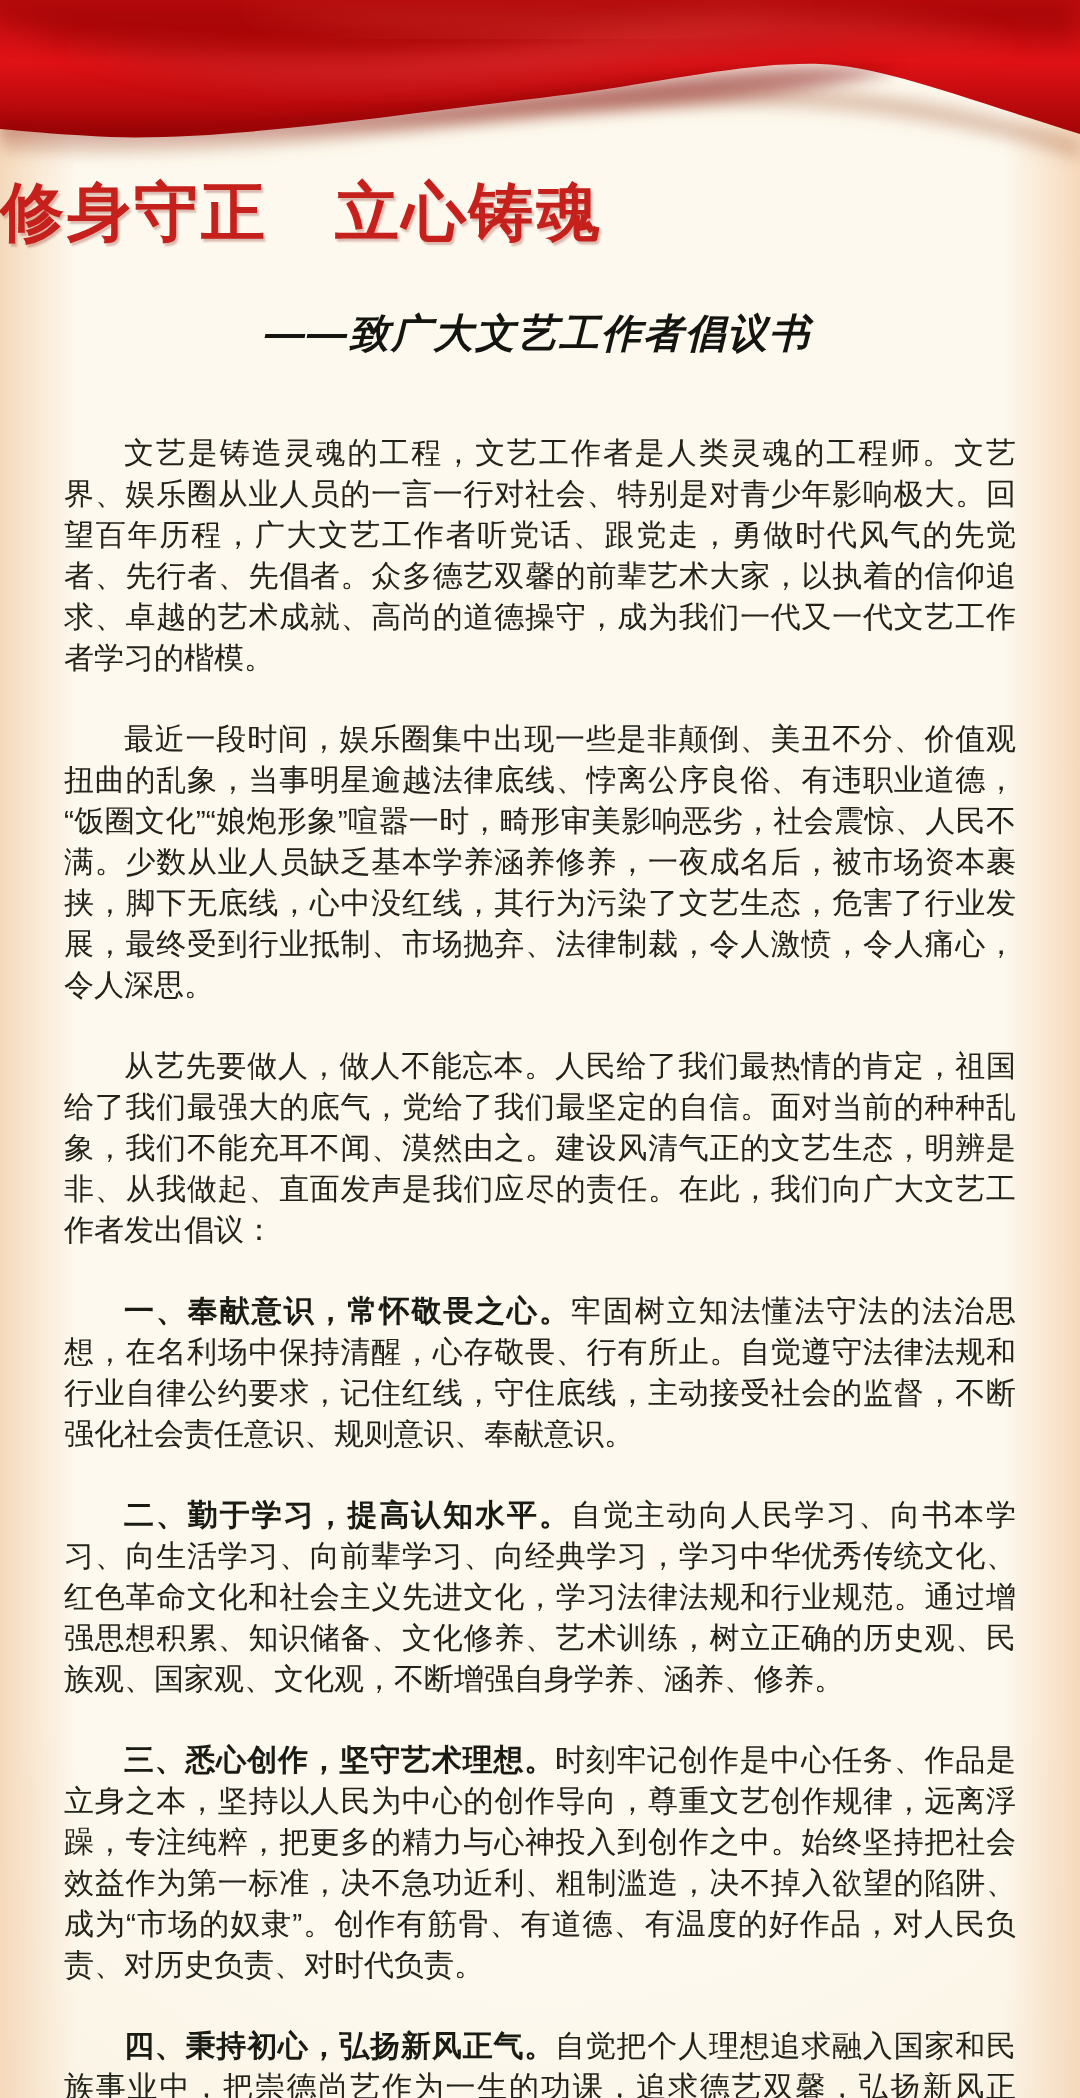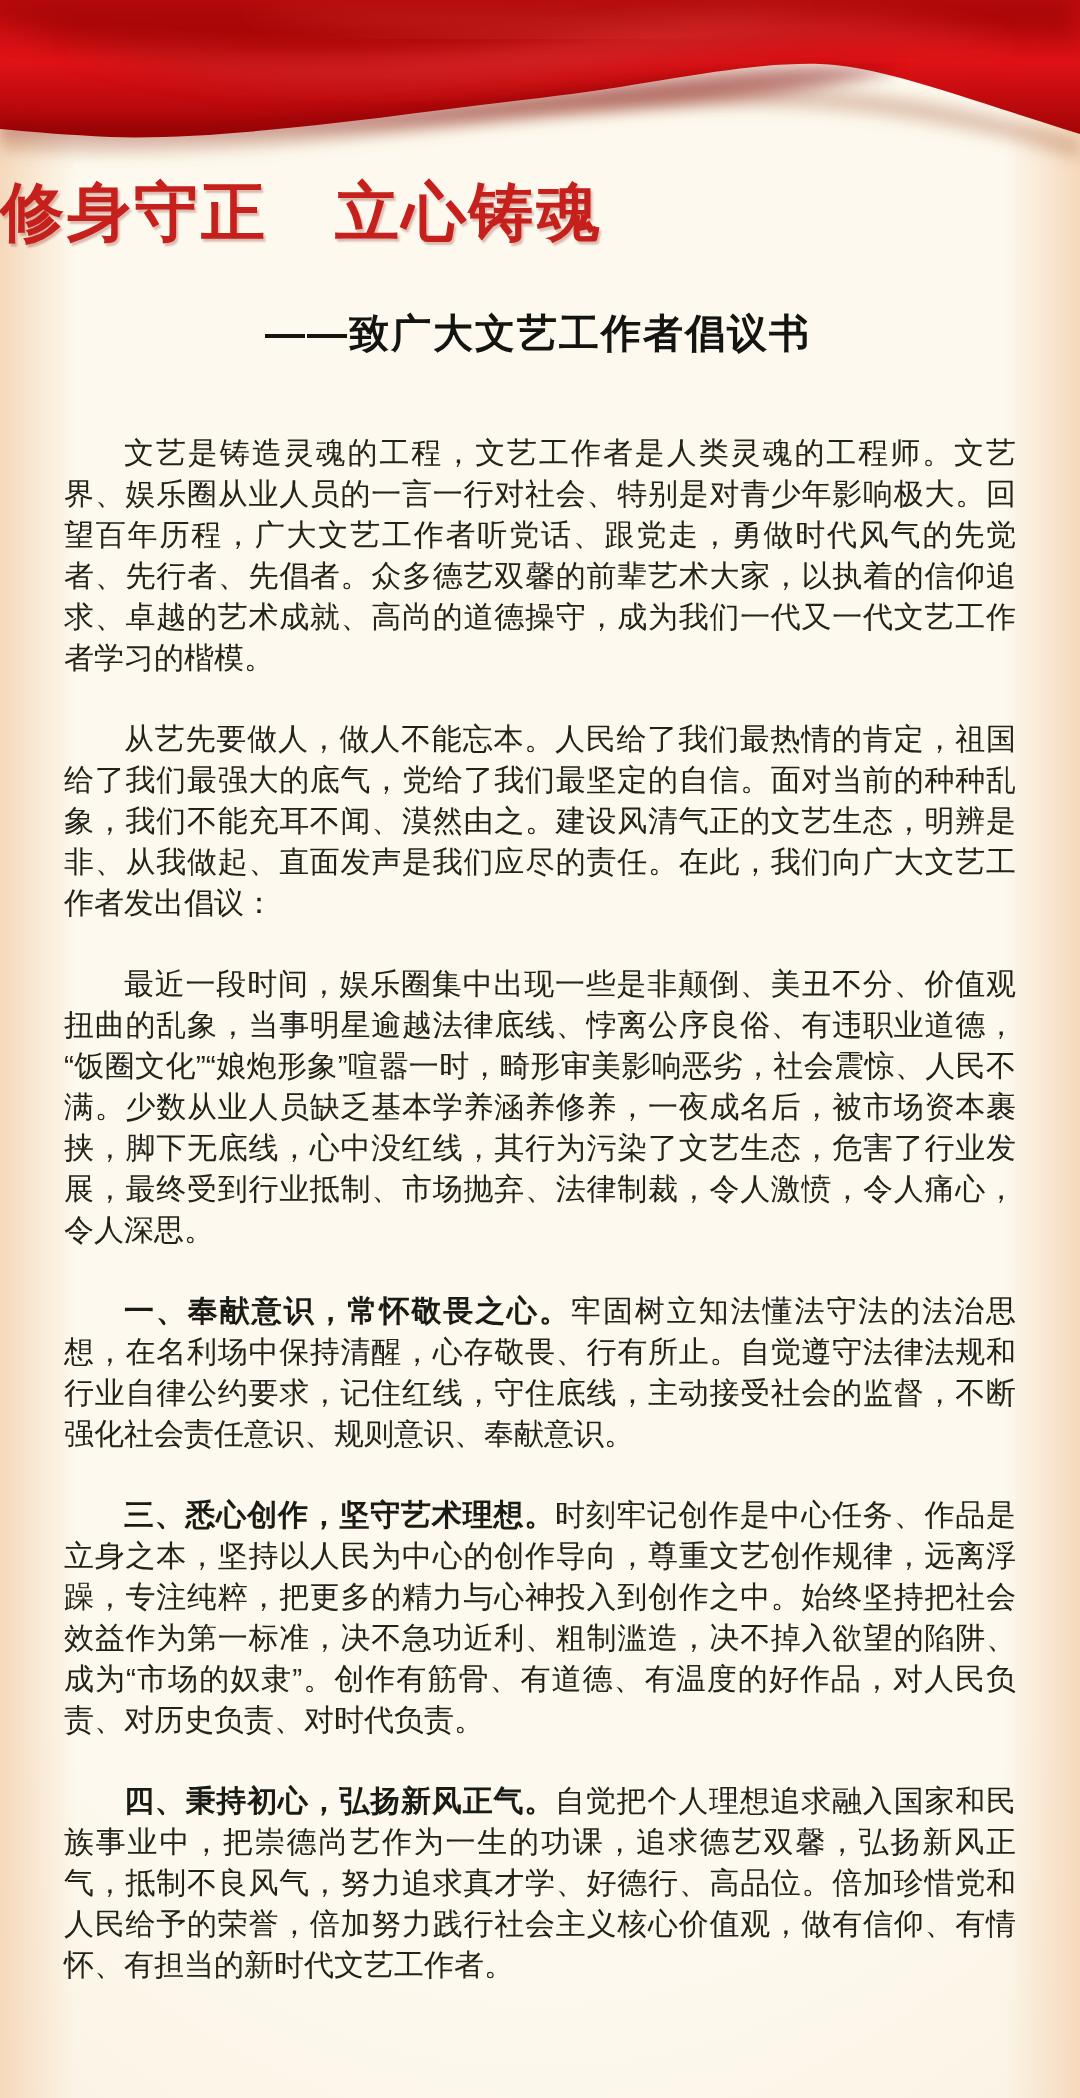--- a/index.html
+++ b/index.html
@@ -13,21 +13,21 @@
   .ribbon{position:absolute;top:0;left:0;width:1080px;height:200px;display:block;}
   .title{
     position:absolute;top:178px;left:0;right:0;margin:0;text-align:left;
     font-family:Liberation Serif, serif;font-weight:bold;
     font-size:64px;line-height:1.1;color:#c5201b;letter-spacing:3px;
     text-shadow:2px 3px 2px rgba(130,30,20,.28);
     white-space:pre;
   }
   .subtitle{
     position:absolute;top:306px;left:0;right:4px;margin:0;text-align:center;
-    font-size:40px;font-weight:bold;color:#141411;letter-spacing:2px;
+    font-size:40px;font-weight:bold;color:#141411;letter-spacing:2px;font-style:italic;
   }
   .doc-body{
     position:absolute;top:420px;left:64px;right:64px;
     font-size:30px;line-height:41px;color:#23231c;
     text-align:justify;text-justify:inter-ideograph;
   }
   .doc-body p{margin:12px 0 40px;text-indent:2em;}
   .doc-body strong{font-weight:bold;color:#1b1b15;}
   .watermark{
     position:absolute;top:2026px;right:6px;height:56px;
@@ -69,22 +69,23 @@
     <path d="M60,42 C260,98 460,86 620,60 C760,38 880,26 1020,50 C880,10 760,12 600,36 C440,60 240,72 60,42 Z" fill="#ff4a4a" opacity=".5" filter="url(#b14)"></path>
     <path d="M240,6 C420,44 640,34 820,8 C640,18 420,22 240,6 Z" fill="#ff6a5a" opacity=".4" filter="url(#b14)"></path>
   </svg>
 
   <h1 class="title">修身守正　立心铸魂</h1>
 
   <h2 class="subtitle">——致广大文艺工作者倡议书</h2>
 
   <div class="doc-body">
     <p><strong></strong><span>文艺是铸造灵魂的工程，文艺工作者是人类灵魂的工程师。文艺界、娱乐圈从业人员的一言一行对社会、特别是对青少年影响极大。回望百年历程，广大文艺工作者听党话、跟党走，勇做时代风气的先觉者、先行者、先倡者。众多德艺双馨的前辈艺术大家，以执着的信仰追求、卓越的艺术成就、高尚的道德操守，成为我们一代又一代文艺工作者学习的楷模。</span></p>
+    <p><strong></strong><span>最近一段时间，娱乐圈集中出现一些是非颠倒、美丑不分、价值观扭曲的乱象，当事明星逾越法律底线、悖离公序良俗、有违职业道德，“饭圈文化”“娘炮形象”喧嚣一时，畸形审美影响恶劣，社会震惊、人民不满。少数从业人员缺乏基本学养涵养修养，一夜成名后，被市场资本裹挟，脚下无底线，心中没红线，其行为污染了文艺生态，危害了行业发展，最终受到行业抵制、市场抛弃、法律制裁，令人激愤，令人痛心，令人深思。</span></p>
     <p><strong></strong><span>从艺先要做人，做人不能忘本。人民给了我们最热情的肯定，祖国给了我们最强大的底气，党给了我们最坚定的自信。面对当前的种种乱象，我们不能充耳不闻、漠然由之。建设风清气正的文艺生态，明辨是非、从我做起、直面发声是我们应尽的责任。在此，我们向广大文艺工作者发出倡议：</span></p>
-    <p><strong></strong><span>最近一段时间，娱乐圈集中出现一些是非颠倒、美丑不分、价值观扭曲的乱象，当事明星逾越法律底线、悖离公序良俗、有违职业道德，“饭圈文化”“娘炮形象”喧嚣一时，畸形审美影响恶劣，社会震惊、人民不满。少数从业人员缺乏基本学养涵养修养，一夜成名后，被市场资本裹挟，脚下无底线，心中没红线，其行为污染了文艺生态，危害了行业发展，最终受到行业抵制、市场抛弃、法律制裁，令人激愤，令人痛心，令人深思。</span></p>
     <p><strong>一、奉献意识，常怀敬畏之心。</strong><span>牢固树立知法懂法守法的法治思想，在名利场中保持清醒，心存敬畏、行有所止。自觉遵守法律法规和行业自律公约要求，记住红线，守住底线，主动接受社会的监督，不断强化社会责任意识、规则意识、奉献意识。</span></p>
+    <p><strong>二、勤于学习，提高认知水平。</strong><span>自觉主动向人民学习、向书本学习、向生活学习、向前辈学习、向经典学习，学习中华优秀传统文化、红色革命文化和社会主义先进文化，学习法律法规和行业规范。通过增强思想积累、知识储备、文化修养、艺术训练，树立正确的历史观、民族观、国家观、文化观，不断增强自身学养、涵养、修养。</span></p>
     <p><strong>三、悉心创作，坚守艺术理想。</strong><span>时刻牢记创作是中心任务、作品是立身之本，坚持以人民为中心的创作导向，尊重文艺创作规律，远离浮躁，专注纯粹，把更多的精力与心神投入到创作之中。始终坚持把社会效益作为第一标准，决不急功近利、粗制滥造，决不掉入欲望的陷阱、成为“市场的奴隶”。创作有筋骨、有道德、有温度的好作品，对人民负责、对历史负责、对时代负责。</span></p>
     <p><strong>四、秉持初心，弘扬新风正气。</strong><span>自觉把个人理想追求融入国家和民族事业中，把崇德尚艺作为一生的功课，追求德艺双馨，弘扬新风正气，抵制不良风气，努力追求真才学、好德行、高品位。倍加珍惜党和人民给予的荣誉，倍加努力践行社会主义核心价值观，做有信仰、有情怀、有担当的新时代文艺工作者。</span></p>
 
   </div>
 
 
 </div>
 
 </body></html>

